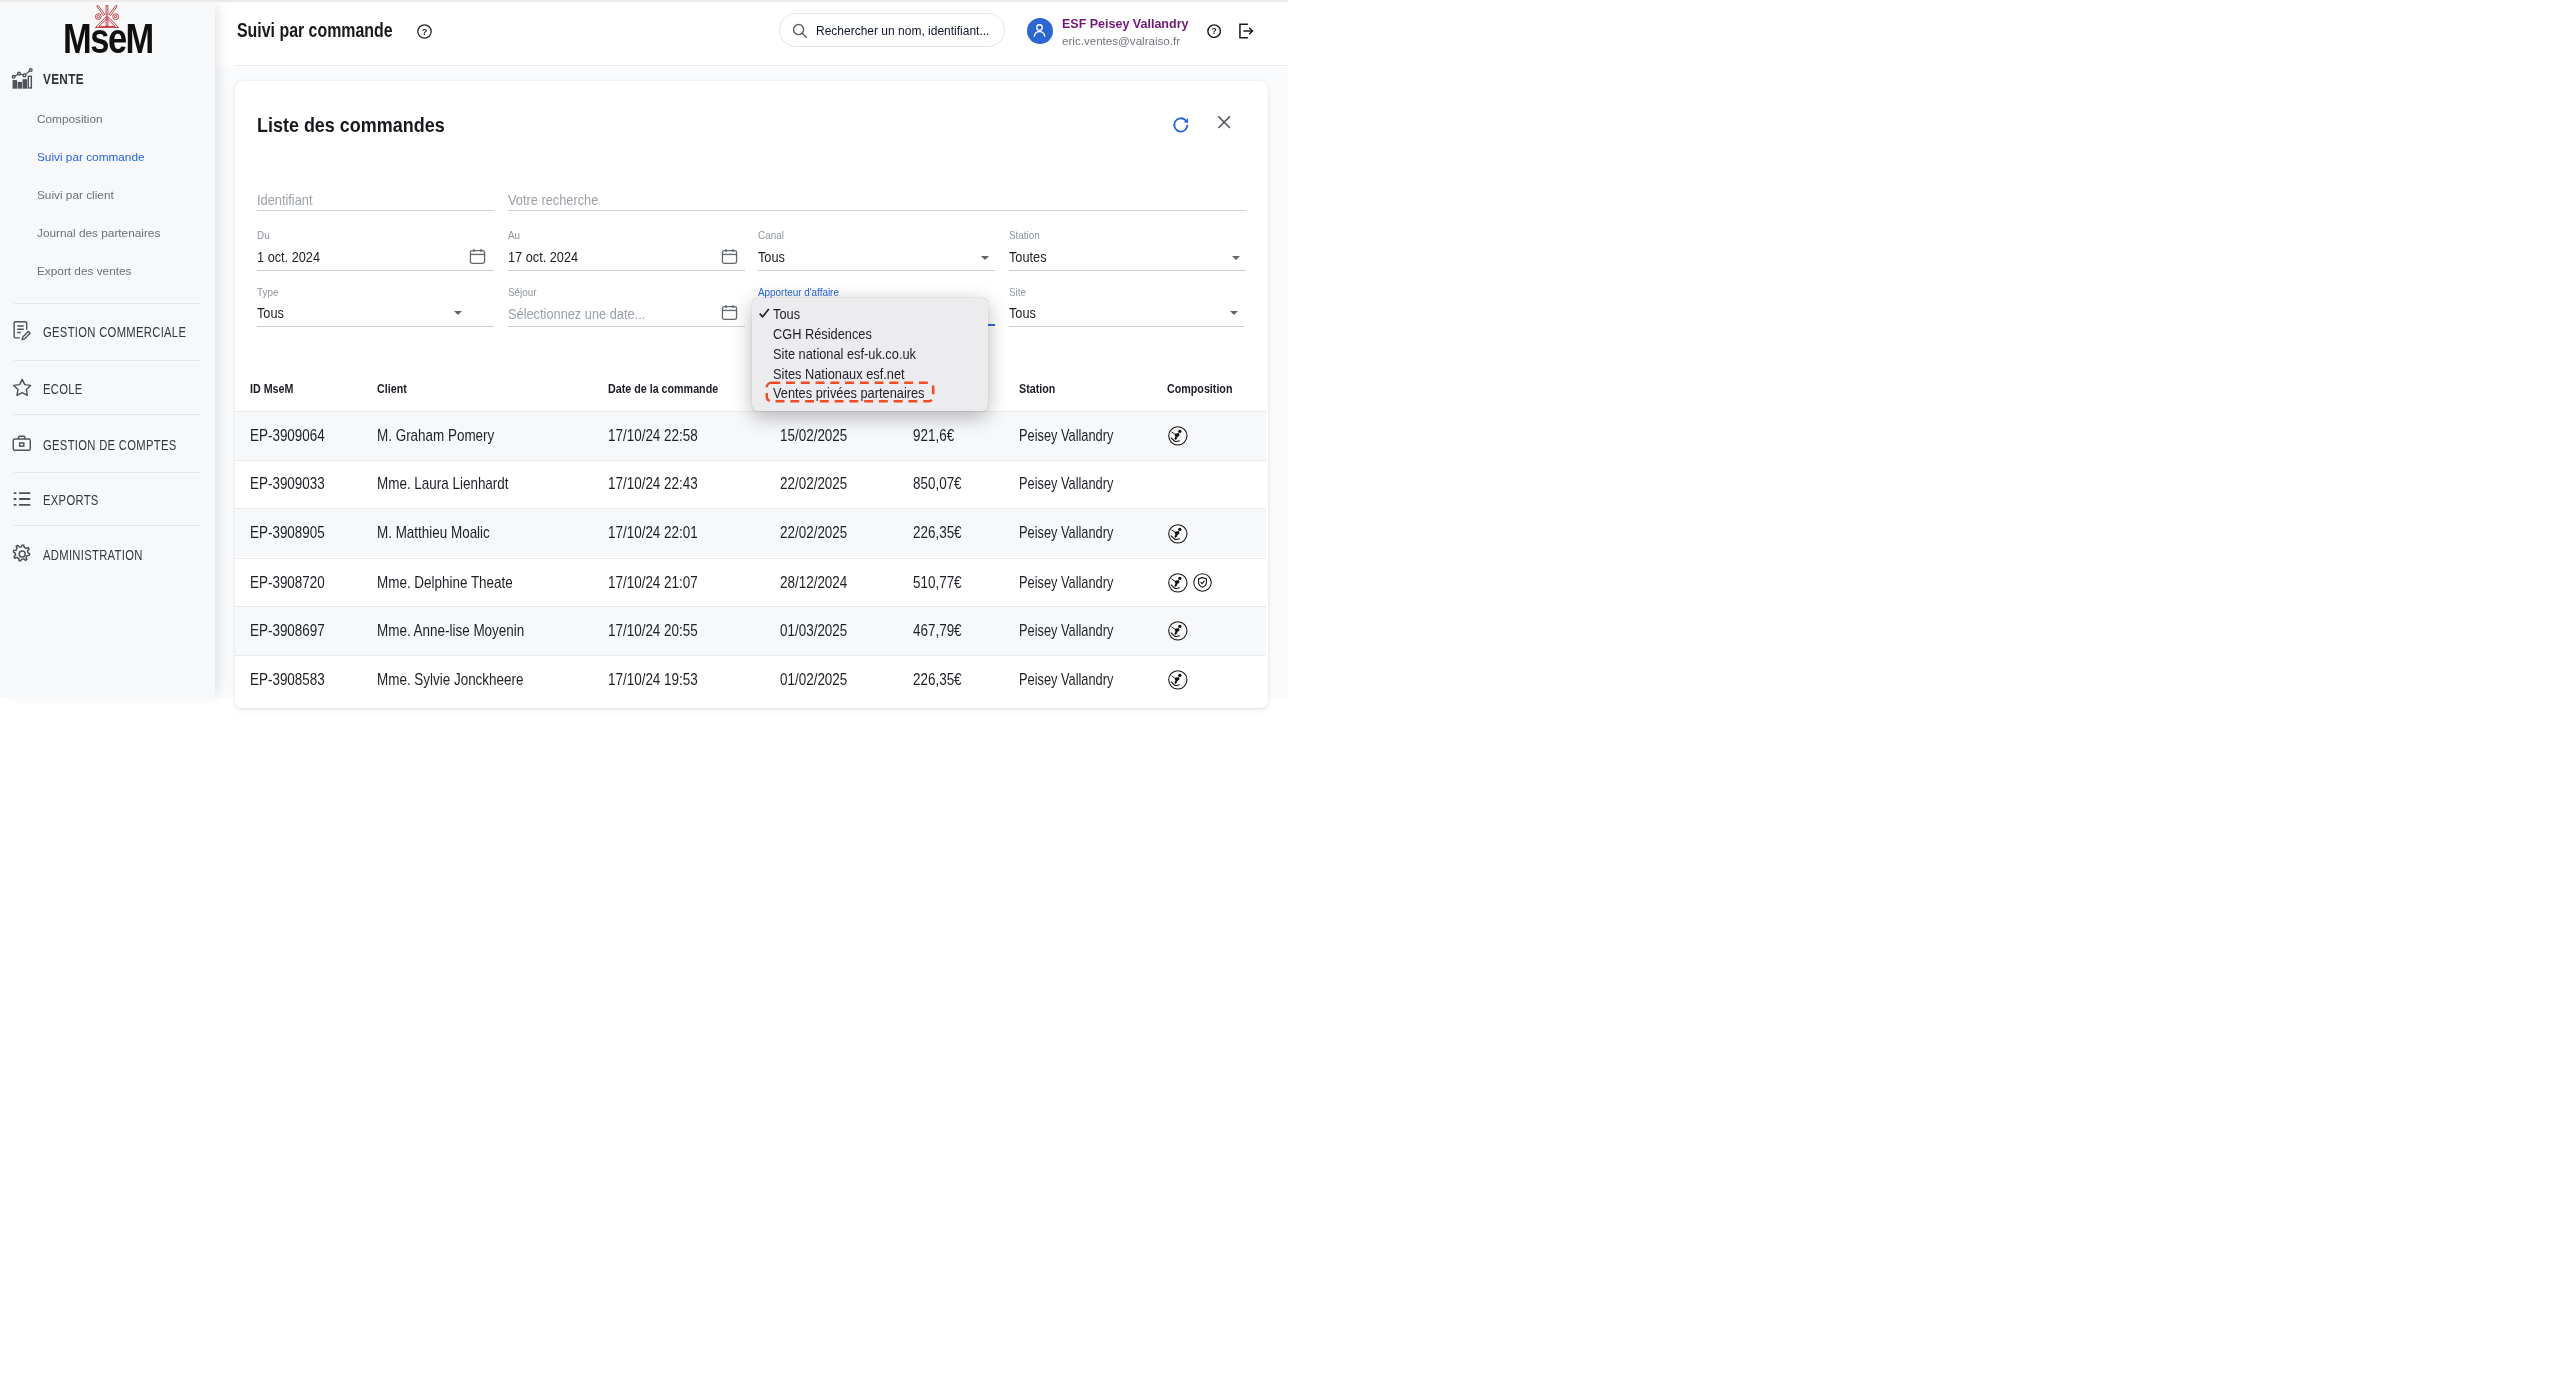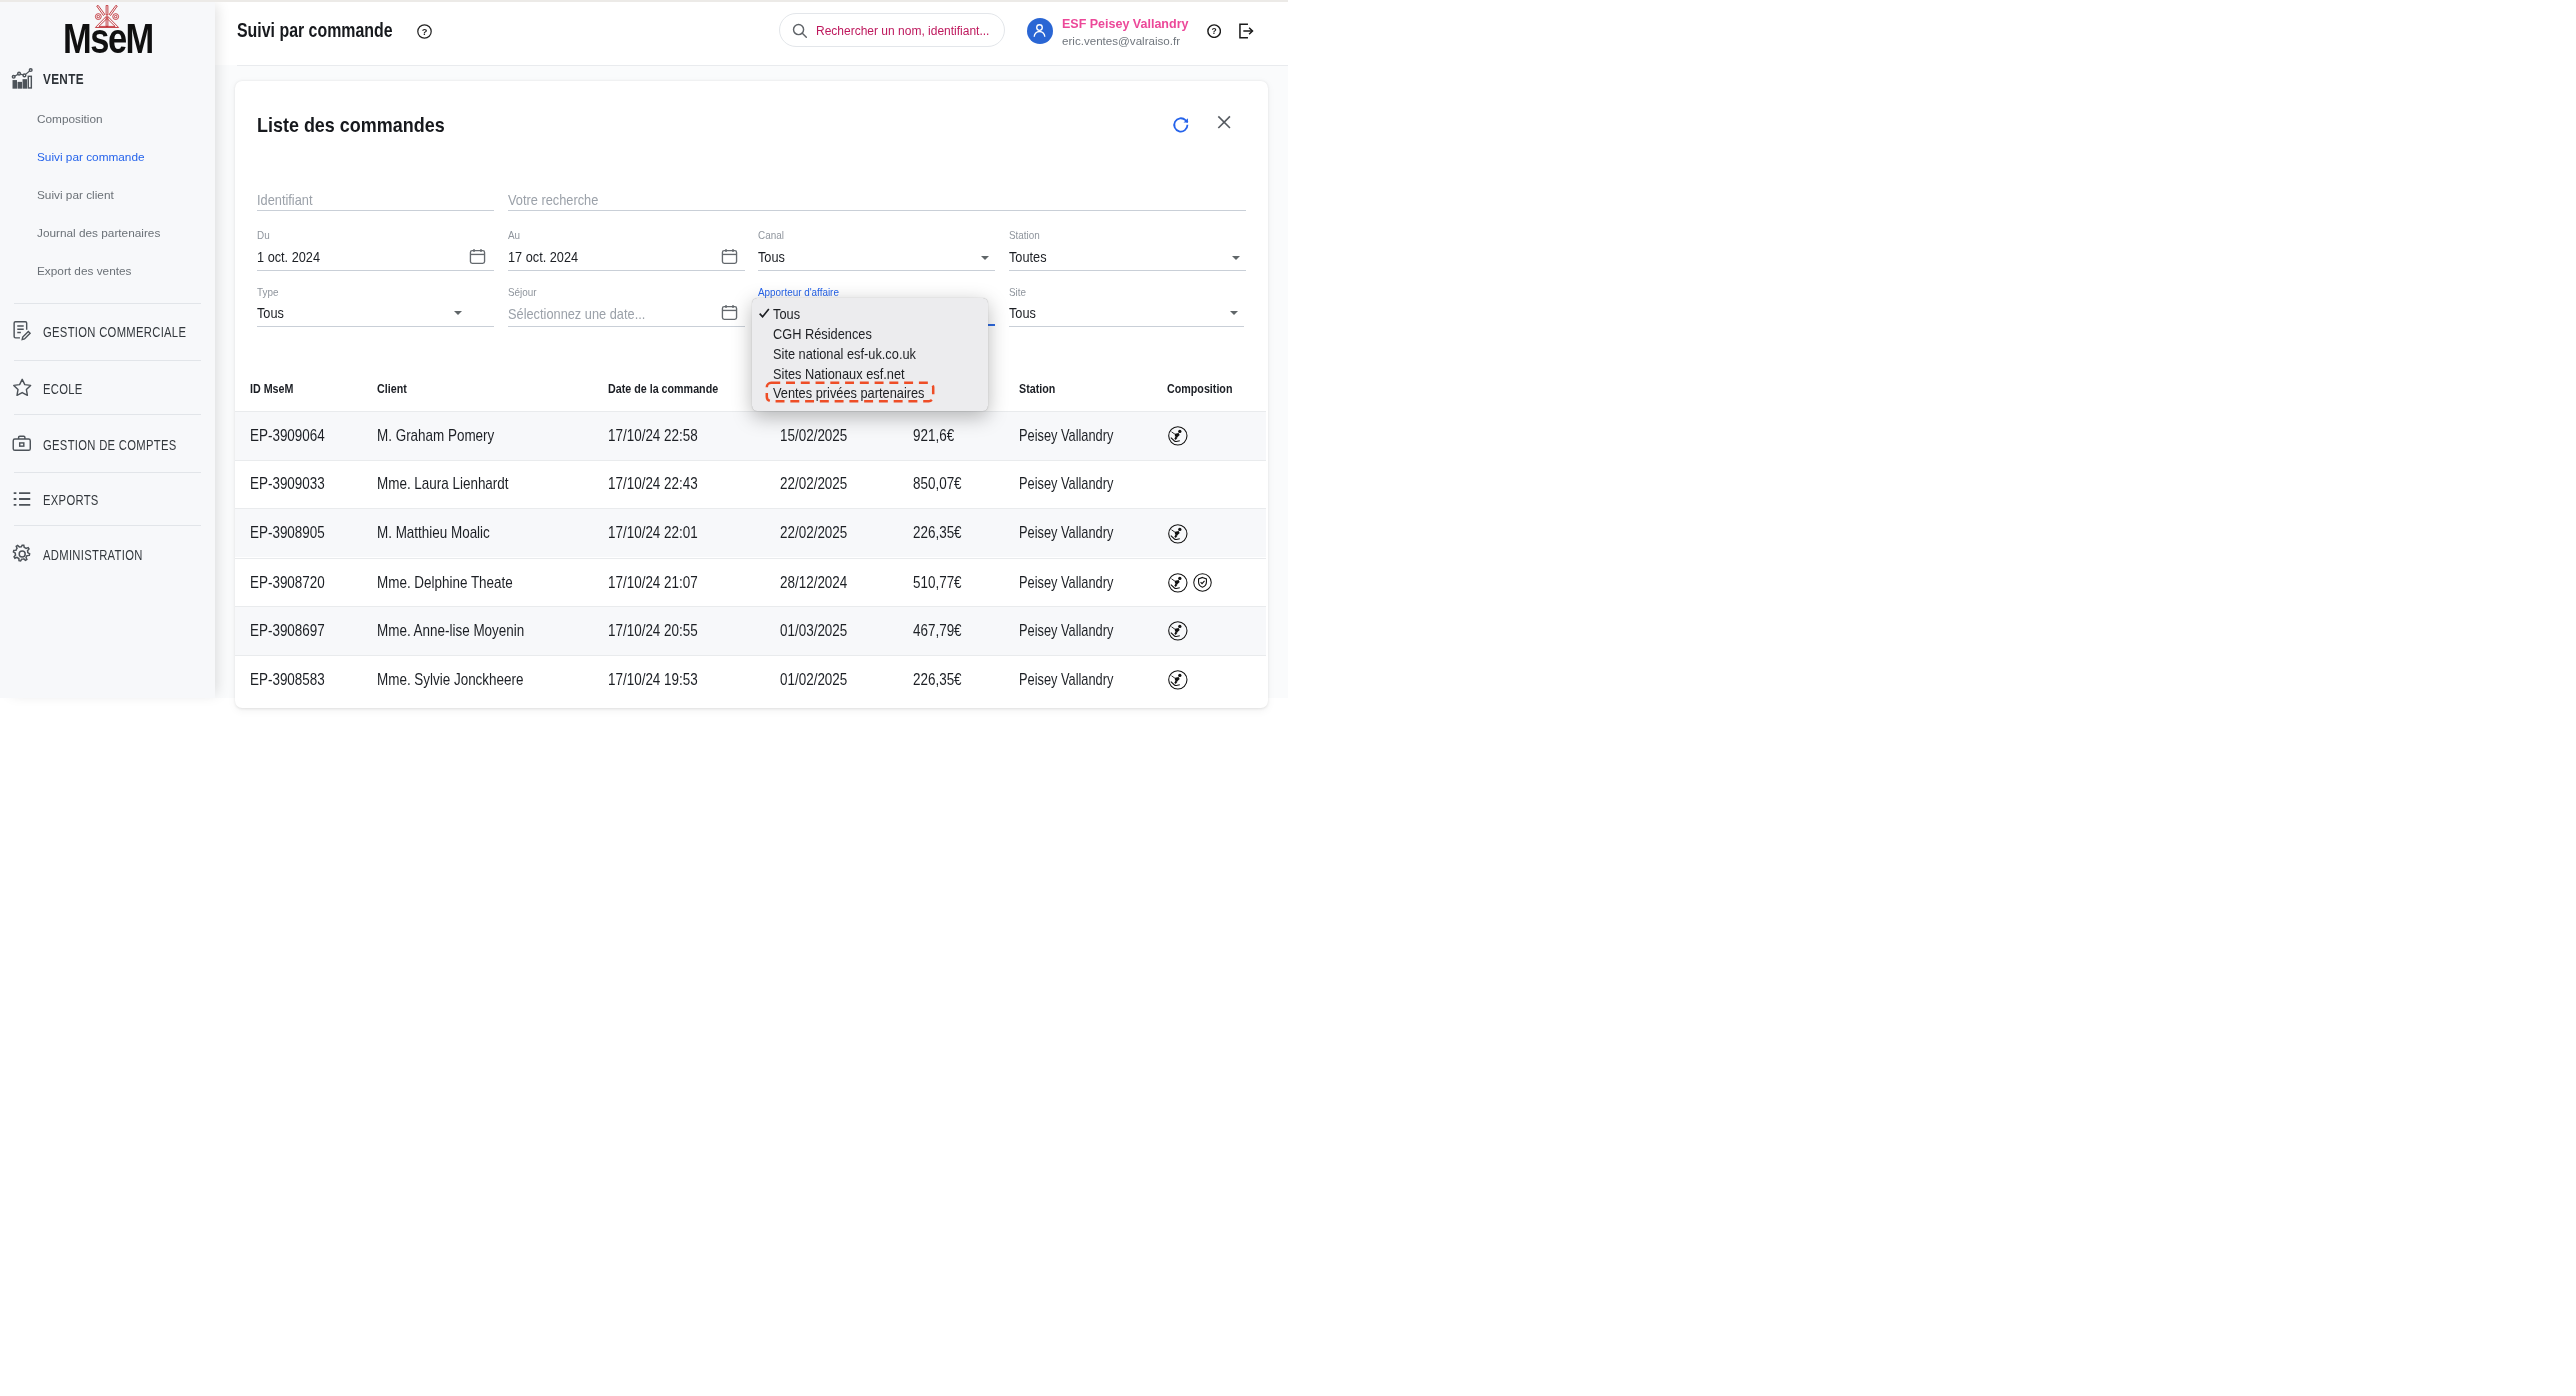--- a/index.html
+++ b/index.html
@@ -15,21 +15,21 @@
 .navsec svg { position:absolute; left:10.7px; top:50%; transform:translateY(-50%); }
 .navsec .lbl { position:absolute; left:43px; top:50%; transform:translateY(-50%) scale(0.75,1);
   transform-origin:left center; font-size:15px; letter-spacing:0.4px; color:#33383d; white-space:nowrap; }
 .subitem { position:absolute; left:37px; font-size:11.8px; color:#6b7177; transform:translateY(-50%); white-space:nowrap; }
 
 #topbar { position:absolute; left:215px; top:0; width:1073px; height:65px; background:#fff; }
 #pagetitle { position:absolute; z-index:4; left:237px; top:19px; font-size:20px; font-weight:bold; color:#17191d; transform:scale(.795,1); transform-origin:left top; }
 #searchbox { position:absolute; left:779px; top:13.4px; width:226px; height:34px;
   border:0.9px solid #e3e6ea; border-radius:17px; background:#fff; }
 #avatar { position:absolute; left:1027px; top:18px; width:26px; height:26px; border-radius:50%; background:#2a66d4; }
-#uname { position:absolute; left:1062px; top:17px; font-size:12.5px; font-weight:bold; color:#ec4899; white-space:nowrap; }
+#uname { position:absolute; left:1062px; top:17px; font-size:12.5px; font-weight:bold; color:#701a75; white-space:nowrap; }
 #umail { position:absolute; left:1062px; top:34px; font-size:11.6px; color:#70767d; white-space:nowrap; }
 
 #mainbg { position:absolute; left:215px; top:65px; width:1073px; height:633px; background:#fafbfc; }
 
 #card { position:absolute; left:235px; top:81px; width:1033px; height:627px;
   background:#fff; border-radius:7.2px; box-shadow:0 0.9px 2.7px rgba(0,0,0,.09), 0 2.7px 9px rgba(0,0,0,.05); }
 #cardtitle { position:absolute; left:257px; top:113px; font-size:20.6px; font-weight:bold; color:#17191d; z-index:2; transform:scale(.872,1); transform-origin:left top;}
 
 .flabel { position:absolute; font-size:11.5px; color:#8f959d; transform:translateY(-50%) scale(.86,1); transform-origin:left center; white-space:nowrap; z-index:2;}
 .fvalue { position:absolute; font-size:14.8px; color:#1c1f24; transform:translateY(-50%) scale(.861,1); transform-origin:left center; white-space:nowrap; z-index:2;}
@@ -59,21 +59,21 @@
 <div id="pagetitle">Suivi par commande</div>
 <svg class="abs" style="left:417px;top:24px;z-index:4" width="15" height="15" viewBox="0 0 17 17">
   <circle cx="8.5" cy="8.5" r="7.6" fill="none" stroke="#222" stroke-width="1.4"></circle>
   <text x="8.5" y="12.2" font-size="10.5" font-weight="bold" fill="#222" text-anchor="middle" font-family="Liberation Sans">?</text>
 </svg>
 <div id="searchbox"></div>
 <svg class="abs" style="left:791px;top:22.4px;z-index:4" width="18" height="18" viewBox="0 0 20 20">
   <circle cx="8.4" cy="8.4" r="5.6" fill="none" stroke="#5f6368" stroke-width="1.6"></circle>
   <line x1="12.6" y1="12.6" x2="17" y2="17" stroke="#5f6368" stroke-width="1.6" stroke-linecap="round"></line>
 </svg>
-<div id="searchbox2" class="abs" style="left:816px;top:24px;font-size:12px;color:#be185d;z-index:4">Rechercher un nom, identifiant...</div>
+<div id="searchbox2" class="abs" style="left:816px;top:24px;font-size:12px;color:#0f172a;z-index:4">Rechercher un nom, identifiant...</div>
 <div id="avatar"></div>
 <svg class="abs" style="left:1031px;top:22.4px;z-index:4" width="17" height="17" viewBox="0 0 19 19">
   <circle cx="9.5" cy="6.2" r="3.1" fill="none" stroke="#fff" stroke-width="1.5"></circle>
   <path d="M3.6 16.5 A5.9 5.9 0 0 1 15.4 16.5" fill="none" stroke="#fff" stroke-width="1.5"></path>
 </svg>
 <div id="uname">ESF Peisey Vallandry</div>
 <div id="umail">eric.ventes@valraiso.fr</div>
 <svg class="abs" style="left:1207px;top:24px;z-index:4" width="14.3" height="14.3" viewBox="0 0 16 16">
   <circle cx="8" cy="8" r="7" fill="none" stroke="#1a1a1a" stroke-width="1.6"></circle>
   <text x="8" y="11.6" font-size="9.5" font-weight="bold" fill="#1a1a1a" text-anchor="middle" font-family="Liberation Sans">?</text>

